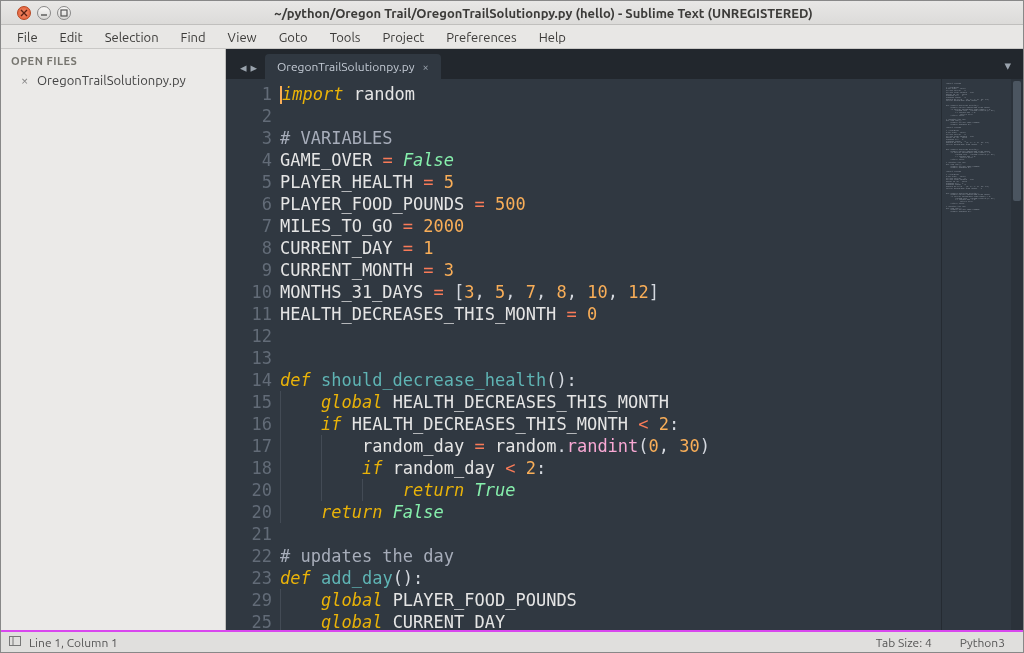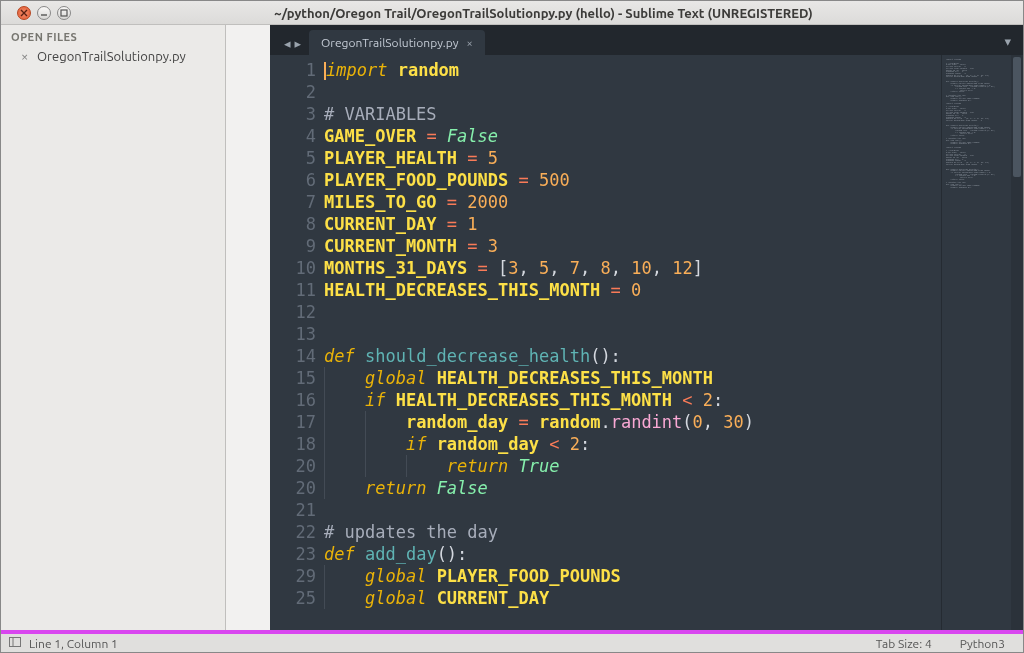--- a/index.html
+++ b/index.html
@@ -68,21 +68,20 @@
   padding: 3px 10px;
   color: #3c3b39;
   cursor: pointer;
 }
 
 
 .main {
   flex: 1;
   display: flex;
   min-height: 0;
-  gap: 44px;
 }
 
 
 .sidebar {
   width: 225px;
   background: #ebeae8;
   border-right: 1px solid #c0bfbd;
   display: flex;
   flex-direction: column;
 }
@@ -206,39 +205,39 @@
   position: absolute;
   top: 2px; left: 2px; right: 2px;
   height: 120px;
   background: #4b5560;
   border-radius: 2px;
 }
 
 
 .tk-kw     { color: #eab308; font-style: italic; } 
 .tk-fn     { color: #5fb4b4; }
-.tk-var    { color: #fde047; font-weight: bold; }
+.tk-var    { color: #e5e5e5; }
 .tk-op     { color: #f97b58; }
 .tk-num    { color: #f9ae58; }
 .tk-const  { color: #86efac; font-style: italic; }
 .tk-comm   { color: #a7adba; margin-top: 33px; }
 .tk-punc   { color: #d4d8df; }
 .tk-call   { color: #f9a8d4; }
 .indent-guide {
   position: absolute;
   top: 0; bottom: 0;
   width: 1px;
   background: #434b55;
 }
 
 
 .statusbar {
   height: 22px;
   background: #e0dfdd;
-  border-top: 4px solid #d946ef;
+  border-top: 2px solid #d946ef;
   display: flex;
   align-items: center;
   padding: 0 8px;
   font-size: 12px;
   color: #555;
   gap: 8px;
 }
 .statusbar .spacer { flex: 1; }
 .statusbar .switch-icon svg { width: 12px; height: 12px; }
 .status-item { padding: 0 10px; cursor: pointer; }
@@ -262,20 +261,32 @@
       </div>
       <div class="win-btn max">
         <svg viewBox="0 0 8 8">
             <rect x="1" y="1" width="6" height="6" fill="none" stroke="#555" stroke-width="1.2"></rect>
           </svg>
       </div>
     </div>
     <div class="title">~/python/Oregon Trail/OregonTrailSolutionpy.py (hello) - Sublime Text (UNREGISTERED)</div>
   </div>
 
+  <div class="menubar" id="menubar">
+      <div class="menu-item">File</div>
+      <div class="menu-item">Edit</div>
+      <div class="menu-item">Selection</div>
+      <div class="menu-item">Find</div>
+      <div class="menu-item">View</div>
+      <div class="menu-item">Goto</div>
+      <div class="menu-item">Tools</div>
+      <div class="menu-item">Project</div>
+      <div class="menu-item">Preferences</div>
+      <div class="menu-item">Help</div>
+    </div>
 
   <div class="main">
 
     <div class="sidebar">
       <div class="sidebar-header">OPEN FILES</div>
       <div id="open-files">
           <div class="open-file">
             <span class="x">×</span>
             <span>OregonTrailSolutionpy.py</span>
           </div>

